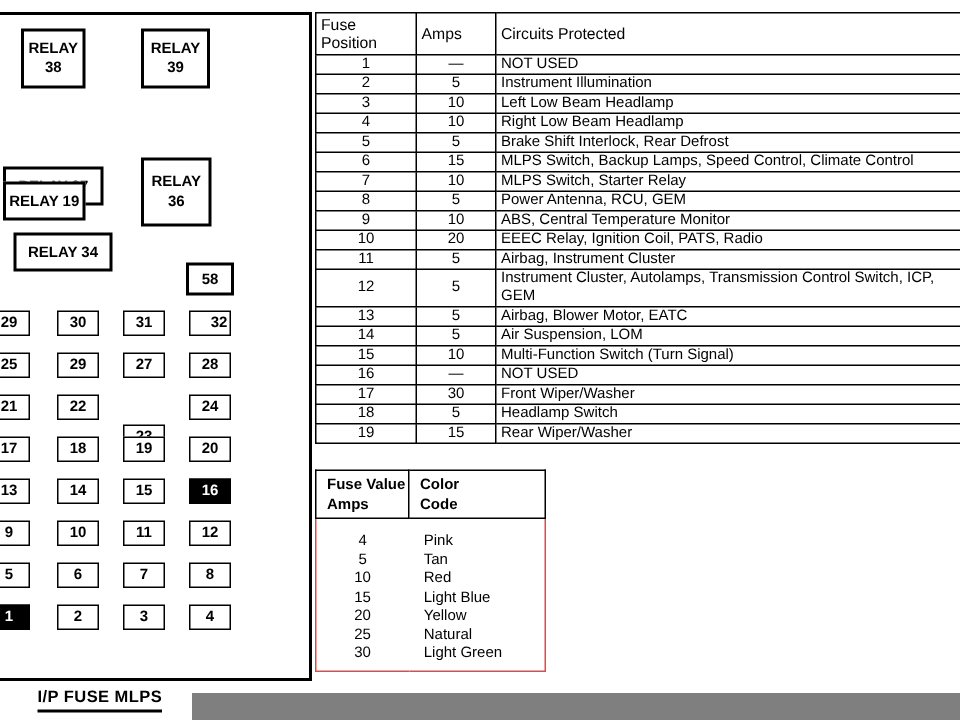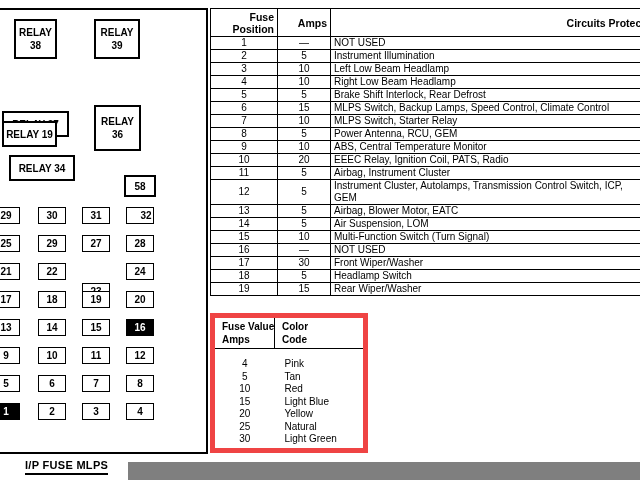--- a/index.html
+++ b/index.html
@@ -36,29 +36,29 @@
     position:absolute; left:210px; top:8px; width:450px;
     border-collapse:collapse; table-layout:fixed;
   }
   .fuse-table col.c-pos  { width:67px; }
   .fuse-table col.c-amps { width:53px; }
   .fuse-table col.c-circ { width:330px; }
   .fuse-table th, .fuse-table td {
     border:1px solid #000; font-size:10px; line-height:12px;
     padding:0 3px; overflow:hidden; vertical-align:middle;
   }
-  .fuse-table th { font-weight:bold; text-align:right; white-space:pre; height:28px; font-size:10.5px; }
+  .fuse-table th { font-weight:normal; text-align:left; white-space:pre; height:28px; font-size:10.5px; }
   .fuse-table td { height:13px; }
   .fuse-table td.pos, .fuse-table td.amps { text-align:center; }
   .fuse-table td.circ { text-align:left; white-space:pre; }
 
   
   .color-table {
     position:absolute; left:210px; top:313px; width:153px;
-    border-collapse:collapse; table-layout:fixed; border:5px solid #ef4444;
+    border-collapse:collapse; table-layout:fixed; border:1px solid #ef4444;
   }
   .color-table col.cc-amps  { width:62px; }
   .color-table col.cc-color { width:91px; }
   .color-table th {
     border:1px solid #000; font-size:10px; font-weight:bold;
     white-space:pre; line-height:13px; height:32px;
     text-align:left; vertical-align:middle; padding:2px 0 2px 7px;
   }
   .color-table td {
     border:none; vertical-align:top; padding-top:9px; height:102px;

